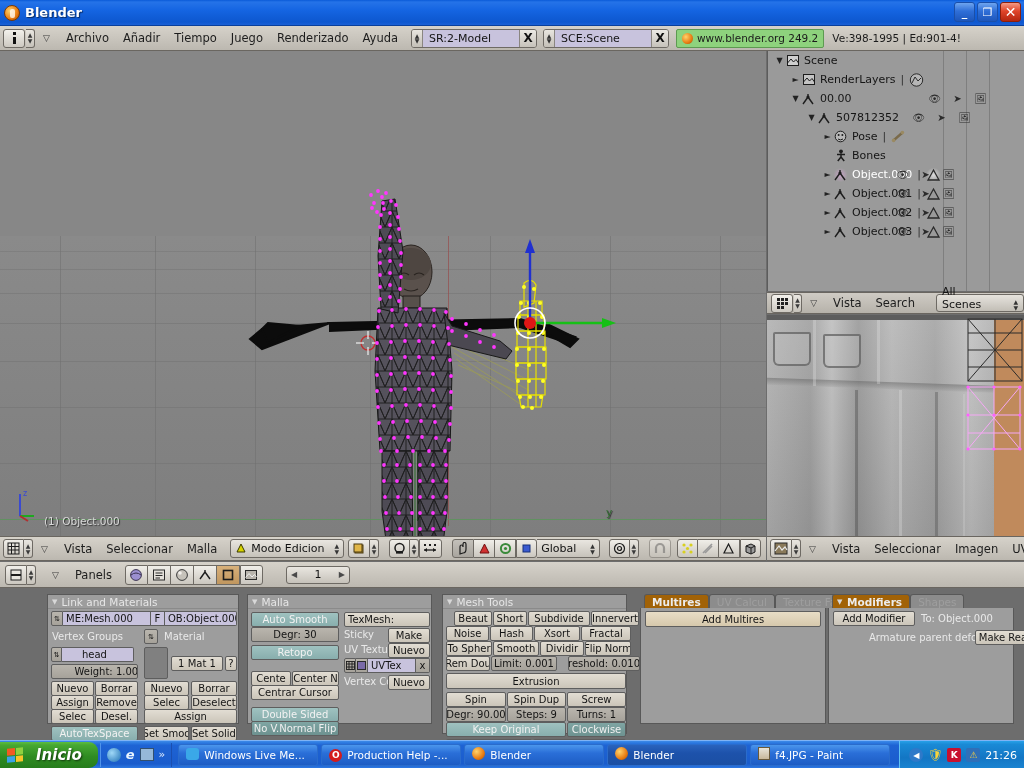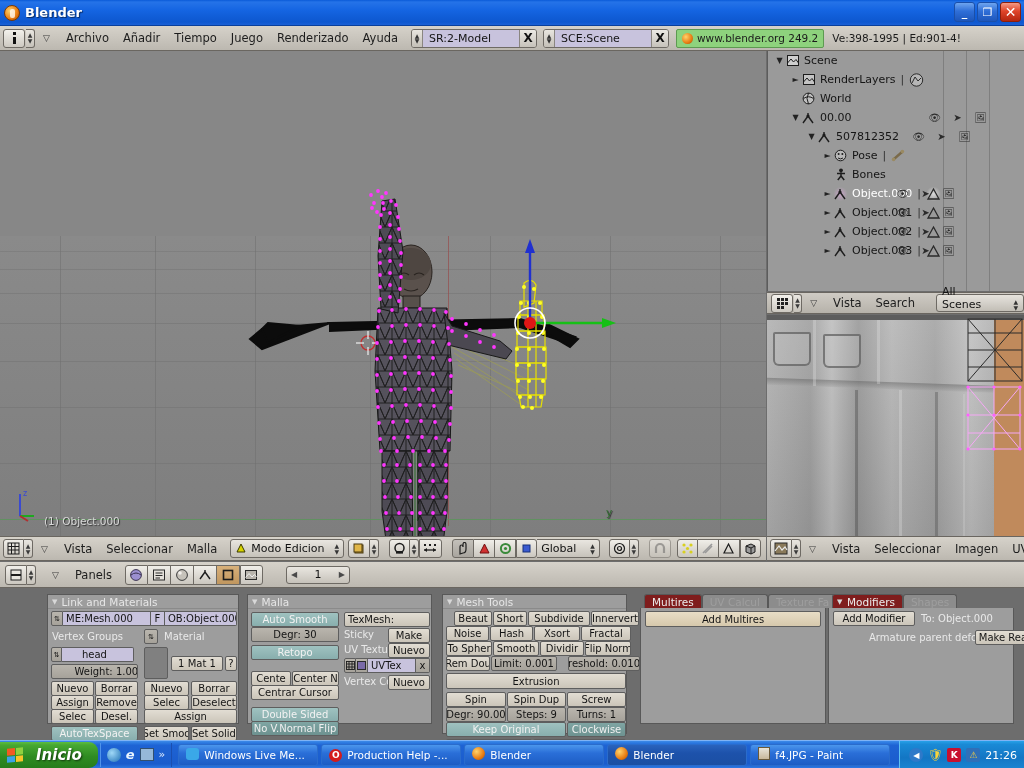--- a/index.html
+++ b/index.html
@@ -184,21 +184,21 @@
   .btn.tan{background:linear-gradient(to bottom,#e8ddc6,#d6c8ac);}
   .btn.teal{background:linear-gradient(to bottom,#9fc2c0,#88aead);color:#f2f2f2;}
   .btn.tealdk{background:linear-gradient(to bottom,#7fa5a3,#6d9290);color:#f0f0f0;}
   .btn.purple{background:#c8c3dd;}
   .btn.gray{background:linear-gradient(to bottom,#b9b5ad,#a6a29a);}
   .lbltxt{font-size:10px;color:#e9e9e9;display:flex;align-items:center;height:15px;}
   .row{position:absolute;display:flex;}
   .tabrow{position:absolute;display:flex;align-items:flex-end;}
   .ptab{height:14px;padding:0 7px;font-size:10.5px;display:flex;align-items:center;
     border:1px solid #585858;border-bottom:none;border-radius:3px 3px 0 0;}
-  .ptab.active{background:#7f1d1d;color:#ededed;}
+  .ptab.active{background:#a16207;color:#ededed;font-weight:bold;}
   .ptab.inactive{background:#8c8c8c;color:#9e9e9e;}
 
   
   .taskbar{
     position:absolute;left:0;top:740px;width:1024px;height:28px;
     background:linear-gradient(to bottom,#3c8ae8 0%,#2c79e0 7%,#1e63d4 16%,#1a5ccc 85%,#2e79e2 100%);
     border-top:1px solid #7fb3f5;display:flex;align-items:center;
   }
   .startbtn{
     height:26px;display:flex;align-items:center;gap:13px;padding:0 16px 0 7px;
@@ -619,31 +619,20 @@
           <span class="lbl">RenderLayers</span>
           <span style="margin: 0px 5px; color: rgb(51, 51, 51);">|</span>
           <span style="display: flex; align-items: center;">
             <svg width="15" height="14" viewBox="0 0 15 14">
               <circle cx="7.5" cy="7" r="6.2" fill="#b6b6b6" stroke="#2a2a2a"></circle>
               <path d="M3,10 L6,4 L9,8 L12,5" fill="none" stroke="#2a2a2a"></path>
             </svg>
           </span>
         </div>
         <div class="ol-row" style="padding-left: 22px;">
-          <span class="ol-tri"></span>
-          <span class="ol-ic">
-            <svg width="13" height="13" viewBox="0 0 13 13">
-              <circle cx="6.5" cy="6.5" r="5.4" fill="#c0c0c0" stroke="#1c1c1c"></circle>
-              <path d="M1.5,6.5 q5,-3.5 10,0" fill="none" stroke="#1c1c1c"></path>
-              <path d="M6.5,1.1 q-3,5.4 0,10.8" fill="none" stroke="#1c1c1c"></path>
-            </svg>
-          </span>
-          <span class="lbl">World</span>
-        </div>
-        <div class="ol-row" style="padding-left: 22px;">
           <span class="ol-tri">▼</span>
           <span class="ol-ic">
             <svg width="13" height="12" viewBox="0 0 13 12">
               <g stroke="#1c1c1c" stroke-width="1.4" fill="none">
                 <path d="M1,11 L6,4"></path>
                 <path d="M11,11 L6,4"></path>
                 <path d="M6,4 L6,1"></path>
               </g>
               <circle cx="6" cy="4" r="1.6" fill="#1c1c1c"></circle>
             </svg>

